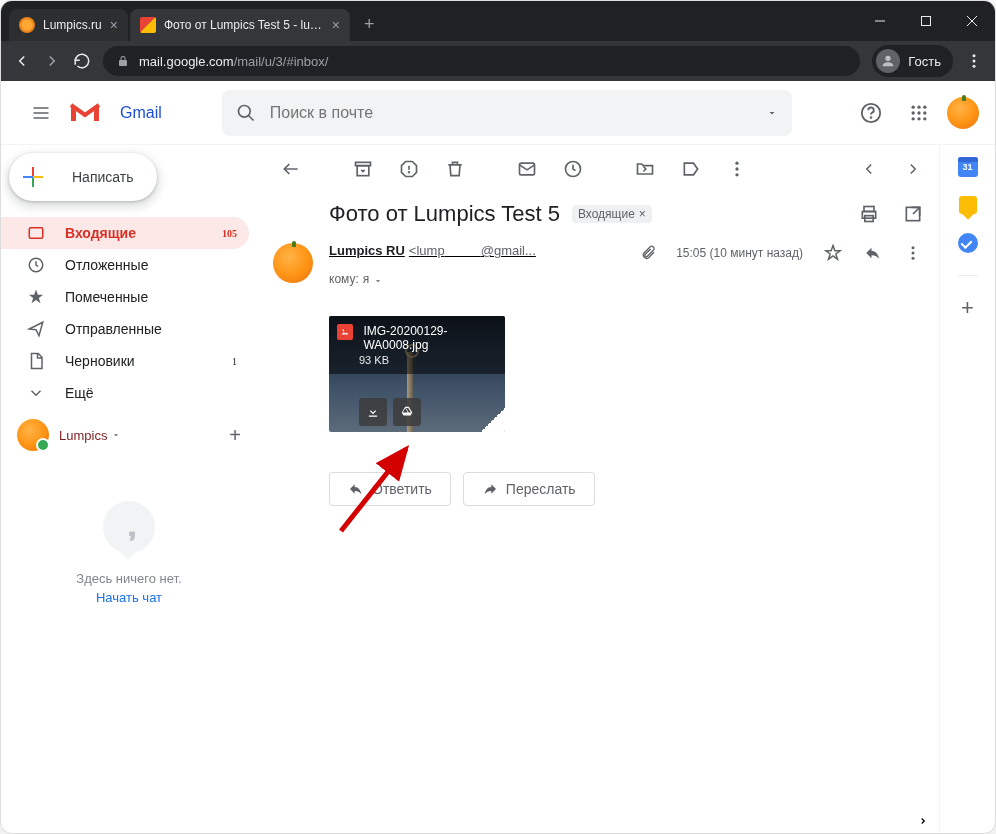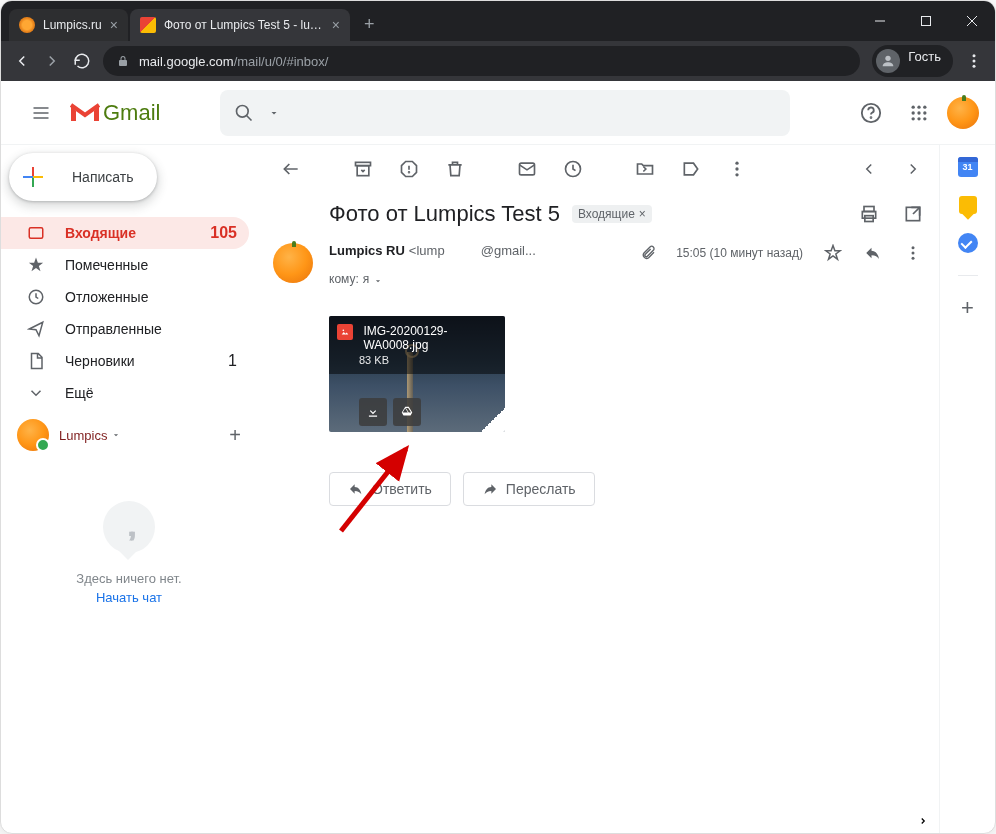--- a/index.html
+++ b/index.html
@@ -23,29 +23,29 @@
 
 
 .addrbar { background:#35363a; height:40px; display:flex; align-items:center; padding:0 12px; gap:12px; }
 .nav-icon { color:#9aa0a6; cursor:pointer; display:flex; }
 .nav-icon.active { color:#e8eaed; }
 .nav-icon svg { width:18px; height:18px; }
 .omnibox { flex:1; background:#202124; border-radius:20px; height:30px; display:flex; align-items:center; padding:0 14px; color:#e8eaed; font-size:13px; }
 .lock { margin-right:10px; color:#9aa0a6; }
 .url-host { color:#e8eaed; }
 .url-path { color:#9aa0a6; }
-.guest-chip { display:flex; background:#202124; border-radius:20px; padding:4px 12px 4px 4px; color:#e8eaed; font-size:13px; gap:8px; }
+.guest-chip { display:flex; align-items:center; background:#202124; border-radius:20px; padding:4px 12px 4px 4px; color:#e8eaed; font-size:13px; gap:8px; }
 .guest-avatar { width:24px; height:24px; border-radius:50%; background:#5f6368; display:flex; align-items:center; justify-content:center; }
 
 
 .gm-header { height:64px; border-bottom:1px solid #f1f3f4; display:flex; align-items:center; padding:0 16px; }
 .hamburger { width:48px; height:48px; display:flex; align-items:center; justify-content:center; color:#5f6368; cursor:pointer; border-radius:50%; }
 .gm-logo { display:flex; align-items:center; margin-left:4px; }
 .gm-logo-icon { width:32px; height:24px; position:relative; }
-.gm-logo-text { font-size:22px; color:#4d7c0f; margin-left:2px; }
+.gm-logo-text { font-size:16px; color:#1d4ed8; margin-left:19px; }
 .searchbox { flex:1; max-width:570px; margin-left:60px; height:46px; background:#f1f3f4; border-radius:8px; display:flex; align-items:center; padding:0 14px; }
 .search-icon { color:#5f6368; margin-right:14px; }
 .search-input { flex:1; background:transparent; border:none; outline:none; font-size:16px; color:#5f6368; }
 .search-dropdown { color:#5f6368; cursor:pointer; }
 .header-actions { margin-left:auto; display:flex; align-items:center; gap:8px; }
 .header-btn { width:40px; height:40px; border-radius:50%; display:flex; align-items:center; justify-content:center; color:#5f6368; cursor:pointer; }
 .avatar-orange { width:32px; height:32px; border-radius:50%; background:radial-gradient(circle at 40% 35%,#ffb347 0%,#ff9617 50%,#e8710a 100%); position:relative; }
 .avatar-orange::after { content:""; position:absolute; top:-2px; left:48%; width:4px; height:6px; background:#4a7c1c; border-radius:2px 2px 0 0; }
 
 
@@ -57,21 +57,21 @@
 .compose-plus { width:20px; height:20px; position:relative; }
 .compose-plus::before,.compose-plus::after { content:""; position:absolute; background:linear-gradient(90deg,#ea4335,#fbbc04,#34a853,#4285f4); }
 .compose-plus::before { left:9px; top:0; width:2px; height:20px; background:linear-gradient(180deg,#ea4335 50%,#34a853 50%); }
 .compose-plus::after { top:9px; left:0; height:2px; width:20px; background:linear-gradient(90deg,#4285f4 50%,#fbbc04 50%); }
 .compose-text { font-size:14px; color:#3c4043; font-weight:500; }
 .nav-list { list-style:none; }
 .nav-item { height:32px; border-radius:0 16px 16px 0; display:flex; align-items:center; padding:0 12px 0 26px; cursor:pointer; color:#202124; font-size:14px; margin-right:8px; }
 .nav-item.active { background:#fce8e6; color:#d93025; font-weight:700; }
 .nav-item .ni-icon { width:20px; margin-right:18px; color:#5f6368; display:flex; }
 .nav-item.active .ni-icon { color:#d93025; }
-.nav-item .ni-count { margin-left:auto; font-size:16px; }
+.nav-item .ni-count { margin-left:auto; font-size:10px;font-family:Liberation Serif, serif; }
 .nav-item.active .ni-count { color:#d93025; font-weight:700; }
 .hangouts-section { padding:10px 16px; display:flex; align-items:center; }
 .hangouts-avatar { width:32px; height:32px; border-radius:50%; background:radial-gradient(circle at 40% 35%,#ffb347 0%,#ff9617 50%,#e8710a 100%); margin-right:10px; position:relative; }
 .hangouts-avatar::after { content:""; position:absolute; bottom:-1px; right:-1px; width:10px; height:10px; background:#34a853; border-radius:50%; border:2px solid #fff; }
 .hangouts-name { font-size:13px; color:#7f1d1d; }
 .hangouts-plus { margin-left:auto; color:#5f6368; font-size:20px; cursor:pointer; }
 .hangouts-empty { text-align:center; padding:40px 20px 0; }
 .hangouts-bubble { width:52px; height:52px; background:#f1f3f4; border-radius:50%; margin:0 auto 18px; display:flex; align-items:center; justify-content:center; position:relative; }
 .hangouts-bubble::after { content:""; position:absolute; bottom:-4px; left:18px; width:14px; height:14px; background:#f1f3f4; transform:rotate(45deg); }
 .hangouts-bubble-inner { color:#bdc1c6; font-size:28px; font-weight:bold; z-index:1; letter-spacing:-6px; }
@@ -89,21 +89,21 @@
 .subject { font-size:22px; color:#202124; font-weight:400; }
 .label-chip { margin-left:12px; background:#eef0f1; color:#5f6368; font-size:12px; padding:2px 6px; border-radius:4px; display:flex; align-items:center; gap:4px; }
 .label-chip .chip-x { cursor:pointer; }
 .subject-actions { margin-left:auto; display:flex; gap:24px; color:#5f6368; }
 
 .msg-header { display:flex; padding:0 16px 0 0; }
 .msg-avatar { width:40px; height:40px; border-radius:50%; background:radial-gradient(circle at 40% 35%,#ffb347 0%,#ff9617 50%,#e8710a 100%); margin:0 16px 0 0; flex-shrink:0; position:relative; }
 .msg-avatar::after { content:""; position:absolute; top:-2px; left:48%; width:4px; height:6px; background:#4a7c1c; border-radius:2px 2px 0 0; }
 .msg-meta { flex:1; display:flex; align-items:flex-start; }
 .sender-col { display:flex; flex-direction:column; }
-.sender-line { display:flex; align-items:center; font-size:13px; }
+.sender-line { display:flex; align-items:center; font-size:13px;text-decoration:underline; }
 .sender-name { font-weight:600; color:#202124; margin-right:4px; }
 .sender-email { color:#5f6368; }
 .recipient-line { font-size:12px; color:#5f6368; margin-top:14px; display:flex; align-items:flex-end; gap:4px; }
 .msg-right { margin-left:auto; display:flex; align-items:center; gap:20px; color:#5f6368; font-size:12px; }
 .attach-ico { color:#5f6368; }
 
 .attachment { margin:30px 0 40px 56px; width:176px; height:116px; position:relative; background:linear-gradient(180deg,#1a2332 0%,#2c3e50 40%,#3d5066 60%,#5c6b7a 100%); border-radius:2px; overflow:hidden; cursor:pointer; }
 .att-tower { position:absolute; left:78px; bottom:0; width:6px; height:80px; background:linear-gradient(90deg,rgba(200,170,120,0.8),rgba(120,100,70,0.6)); }
 .att-tower::before{content:"";position:absolute;left:-2px;top:-8px;width:10px;height:10px;border:2px solid rgba(200,170,120,0.7);border-radius:50%;}
 .att-overlay { position:absolute; top:0; left:0; right:0; background:rgba(0,0,0,0.5); padding:8px; }
@@ -195,21 +195,21 @@
           <polyline points="3 17 3 11 9 11"></polyline>
         </svg>
       </span>
     <div class="omnibox">
       <span class="lock">
           <svg width="12" height="12" viewBox="0 0 24 24" fill="currentColor">
             <path d="M12 2a5 5 0 0 0-5 5v3H6a2 2 0 0 0-2 2v8a2 2 0 0 0 2 2h12a2 2 0 0 0 2-2v-8a2 2 0 0 0-2-2h-1V7a5 5 0 0 0-5-5zm-3 5a3 3 0 0 1 6 0v3H9z"></path>
           </svg>
         </span>
       <span class="url-host">mail.google.com</span>
-        <span class="url-path">/mail/u/0/#inbox/</span>
+        <span class="url-path">/mail/u/3/#inbox/</span>
     </div>
     <div class="guest-chip">
       <span class="guest-avatar">
           <svg width="16" height="16" viewBox="0 0 24 24" fill="#bdc1c6">
             <circle cx="12" cy="8" r="4"></circle>
             <path d="M4 20c0-4 4-6 8-6s8 2 8 6z"></path>
           </svg>
         </span>
       <span>Гость</span>
     </div>
@@ -240,20 +240,21 @@
       </span>
       <span class="gm-logo-text">Gmail</span>
     </div>
     <div class="searchbox">
       <span class="search-icon">
           <svg width="20" height="20" viewBox="0 0 24 24" fill="none" stroke="currentColor" stroke-width="2">
             <circle cx="10" cy="10" r="7"></circle>
             <line x1="21" y1="21" x2="15" y2="15"></line>
           </svg>
         </span>
+      <input class="search-input" placeholder="Поиск в почте" style="">
       <span class="search-dropdown">
           <svg width="12" height="12" viewBox="0 0 24 24" fill="currentColor">
             <path d="M7 10l5 5 5-5z"></path>
           </svg>
         </span>
     </div>
     <div class="header-actions">
       <span class="header-btn">
           <svg width="22" height="22" viewBox="0 0 24 24" fill="none" stroke="currentColor" stroke-width="2">
             <circle cx="12" cy="12" r="10"></circle>
@@ -290,34 +291,34 @@
           <span class="ni-icon">
               <svg width="18" height="18" viewBox="0 0 24 24" fill="none" stroke="currentColor" stroke-width="2">
                 <rect x="3" y="5" width="18" height="14" rx="2"></rect>
               </svg>
             </span>
           <span>Входящие</span>
           <span class="ni-count">105</span>
         </li>
         <li class="nav-item">
           <span class="ni-icon">
-              <svg width="18" height="18" viewBox="0 0 24 24" fill="currentColor">
-                <path d="M12 2l2.5 7h7l-5.7 4.3 2.2 7L12 16l-6 4.3 2.2-7L2.5 9h7z"></path>
-              </svg>
-            </span>
-          <span>Помеченные</span>
+              <svg width="18" height="18" viewBox="0 0 24 24" fill="none" stroke="currentColor" stroke-width="2">
+                <circle cx="12" cy="12" r="9"></circle>
+                <polyline points="12 7 12 12 15 14"></polyline>
+              </svg>
+            </span>
+          <span>Отложенные</span>
         </li>
         <li class="nav-item">
           <span class="ni-icon">
-              <svg width="18" height="18" viewBox="0 0 24 24" fill="none" stroke="currentColor" stroke-width="2">
-                <circle cx="12" cy="12" r="9"></circle>
-                <polyline points="12 7 12 12 15 14"></polyline>
-              </svg>
-            </span>
-          <span>Отложенные</span>
+              <svg width="18" height="18" viewBox="0 0 24 24" fill="currentColor">
+                <path d="M12 2l2.5 7h7l-5.7 4.3 2.2 7L12 16l-6 4.3 2.2-7L2.5 9h7z"></path>
+              </svg>
+            </span>
+          <span>Помеченные</span>
         </li>
         <li class="nav-item">
           <span class="ni-icon">
               <svg width="18" height="18" viewBox="0 0 24 24" fill="none" stroke="currentColor" stroke-width="2">
                 <path d="M3 12l18-9-5 18-4-8z"></path>
               </svg>
             </span>
           <span>Отправленные</span>
         </li>
         <li class="nav-item">
@@ -503,21 +504,21 @@
       <div class="attachment">
         <div class="att-tower"></div>
         <div class="att-overlay">
           <span class="att-badge">
               <svg viewBox="0 0 24 24" fill="#fff">
                 <path d="M4 18l5-6 4 4 3-3 4 5H4z"></path>
                 <circle cx="8" cy="8" r="2"></circle>
               </svg>
             </span>
           <span class="att-name">IMG-20200129-WA0008.jpg</span>
-          <div class="att-size">83 KB</div>
+          <div class="att-size">93 KB</div>
         </div>
         <div class="att-actions">
           <span class="att-action">
               <svg viewBox="0 0 24 24" fill="currentColor">
                 <path d="M12 3v10l-4-4-1.4 1.4L12 16l5.4-5.6L16 9l-4 4V3h0zM5 18h14v2H5z"></path>
               </svg>
             </span>
           <span class="att-action">
               <svg viewBox="0 0 24 24" fill="currentColor">
                 <path d="M9 3l-6 10 3 5h12l3-5L15 3H9zm1 2h4l5 8h-4L10 5zM4.5 13L9 5.5 13.5 13H4.5z"></path>

